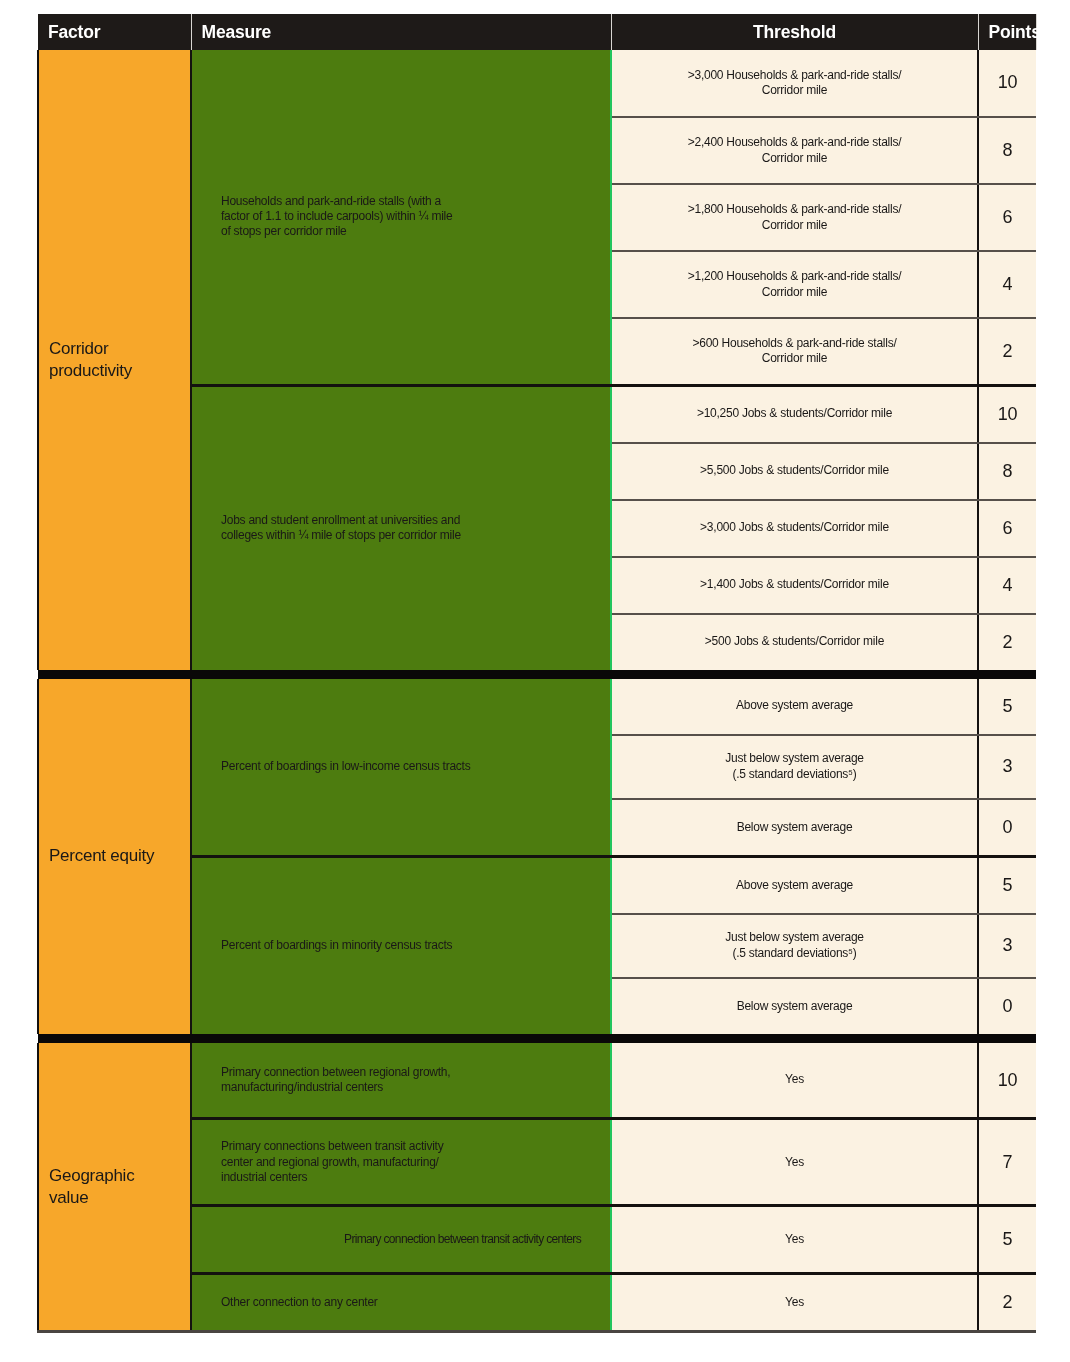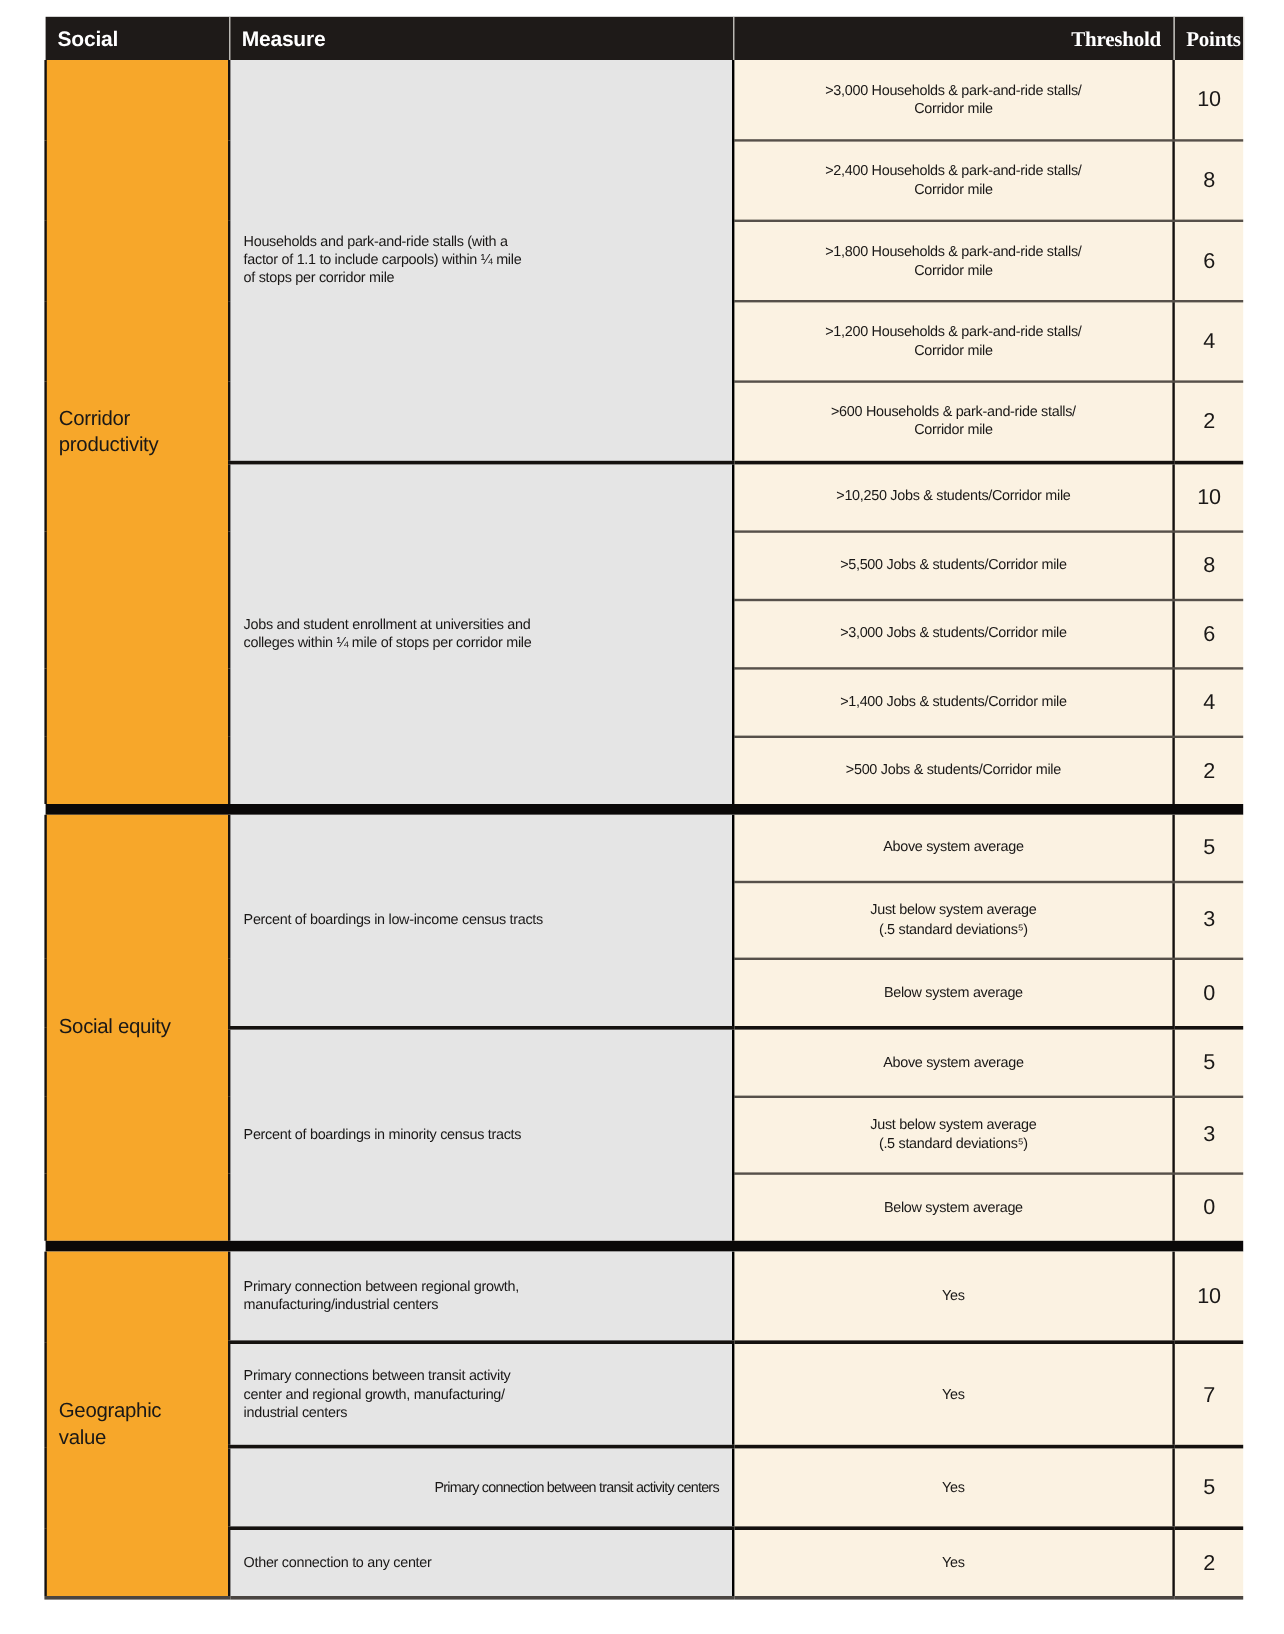--- a/index.html
+++ b/index.html
@@ -46,44 +46,44 @@
   tr.head th {
     background: #1e1a18;
     color: #ffffff;
     font-size: 17.5px;
     font-weight: bold;
     letter-spacing: -0.2px;
     padding: 4px 10px;
     border-right: 1px solid #d9d6d2;
   }
   th.th-factor, th.th-measure { text-align: left; }
-  th.th-threshold, th.th-points { text-align: right; font-family: Liberation Serif, serif; }
+  th.th-threshold, th.th-points { text-align: center; }
   th.th-points { border-right: none; padding: 4px 2px; }
 
   
   td {
     font-size: 12px;
     color: #1a1817;
     line-height: 1.28;
     letter-spacing: -0.25px;
     vertical-align: middle;
   }
   td.factor {
     background: #f7a72a;
     border-left: 2px solid #14110f;
     border-right: 2px solid #14110f;
     padding: 4px 17px 4px 10px;
     white-space: pre-line;
     font-size: 17px;
   }
   td.measure {
-    background: #e5e5e5;
-    border-right: 2px solid #000000;
+    background: #4d7c0f;
+    border-right: 2px solid #22c55e;
     border-bottom: 3px solid #14110f;
-    padding: 8px 11px;
+    padding: 8px 29px;
     white-space: pre-line;
   }
   td.m-tight { letter-spacing: -0.65px; text-align: right; }
   td.threshold {
     background: #fbf2e2;
     border-right: 2px solid #14110f;
     border-bottom: 2px solid #56504a;
     text-align: center;
     padding: 6px 8px;
     white-space: pre-line;
@@ -129,21 +129,21 @@
 
   <table class="slt">
     <colgroup>
       <col class="c-factor">
         <col class="c-measure">
         <col class="c-threshold">
         <col class="c-points">
     </colgroup>
     <thead>
       <tr class="head">
-        <th class="th-factor">Social</th>
+        <th class="th-factor">Factor</th>
         <th class="th-measure">Measure</th>
         <th class="th-threshold">Threshold</th>
         <th class="th-points">Points</th>
       </tr>
     </thead>
     <tbody>
 
       <tr class="h67">
         <td class="factor bb0" rowspan="10">Corridor
 productivity</td>
@@ -195,21 +195,21 @@
       <tr class="h56">
         <td class="threshold bb0">&gt;500 Jobs &amp; students/Corridor mile</td>
         <td class="points bb0">2</td>
       </tr>
 
       <tr class="sep">
           <td colspan="4"></td>
         </tr>
 
       <tr class="h42">
-        <td class="factor bb0" rowspan="6">Social equity</td>
+        <td class="factor bb0" rowspan="6">Percent equity</td>
         <td class="measure" rowspan="3">Percent of boardings in low-income census tracts</td>
         <td class="threshold">Above system average</td>
         <td class="points">5</td>
       </tr>
       <tr class="h64">
         <td class="threshold">Just below system average
 (.5 standard deviations⁵)</td>
         <td class="points">3</td>
       </tr>
       <tr class="h47">

